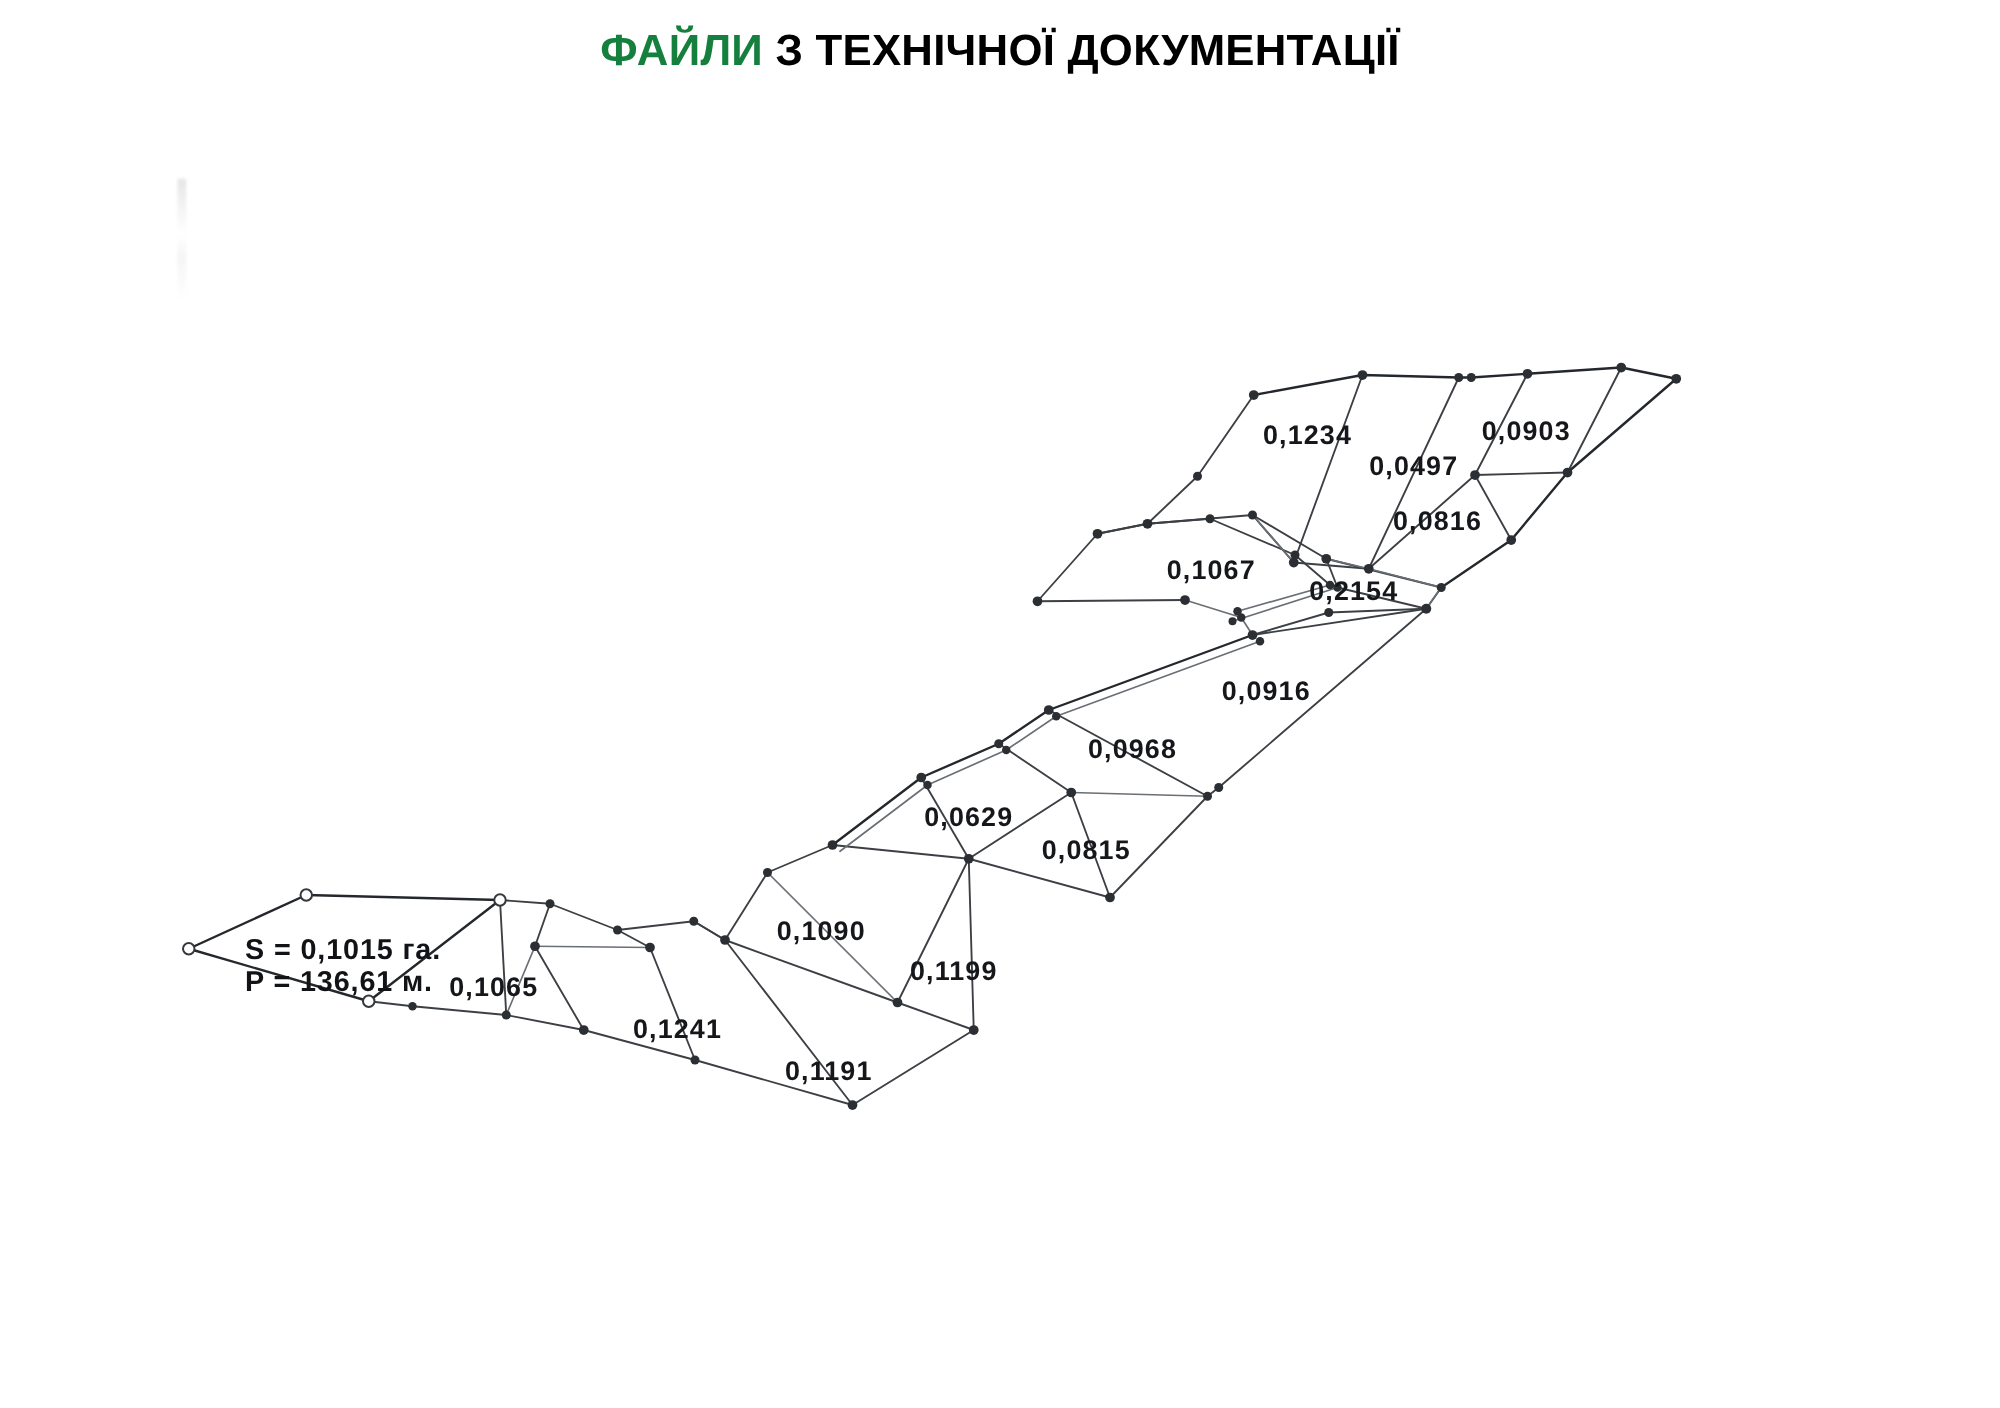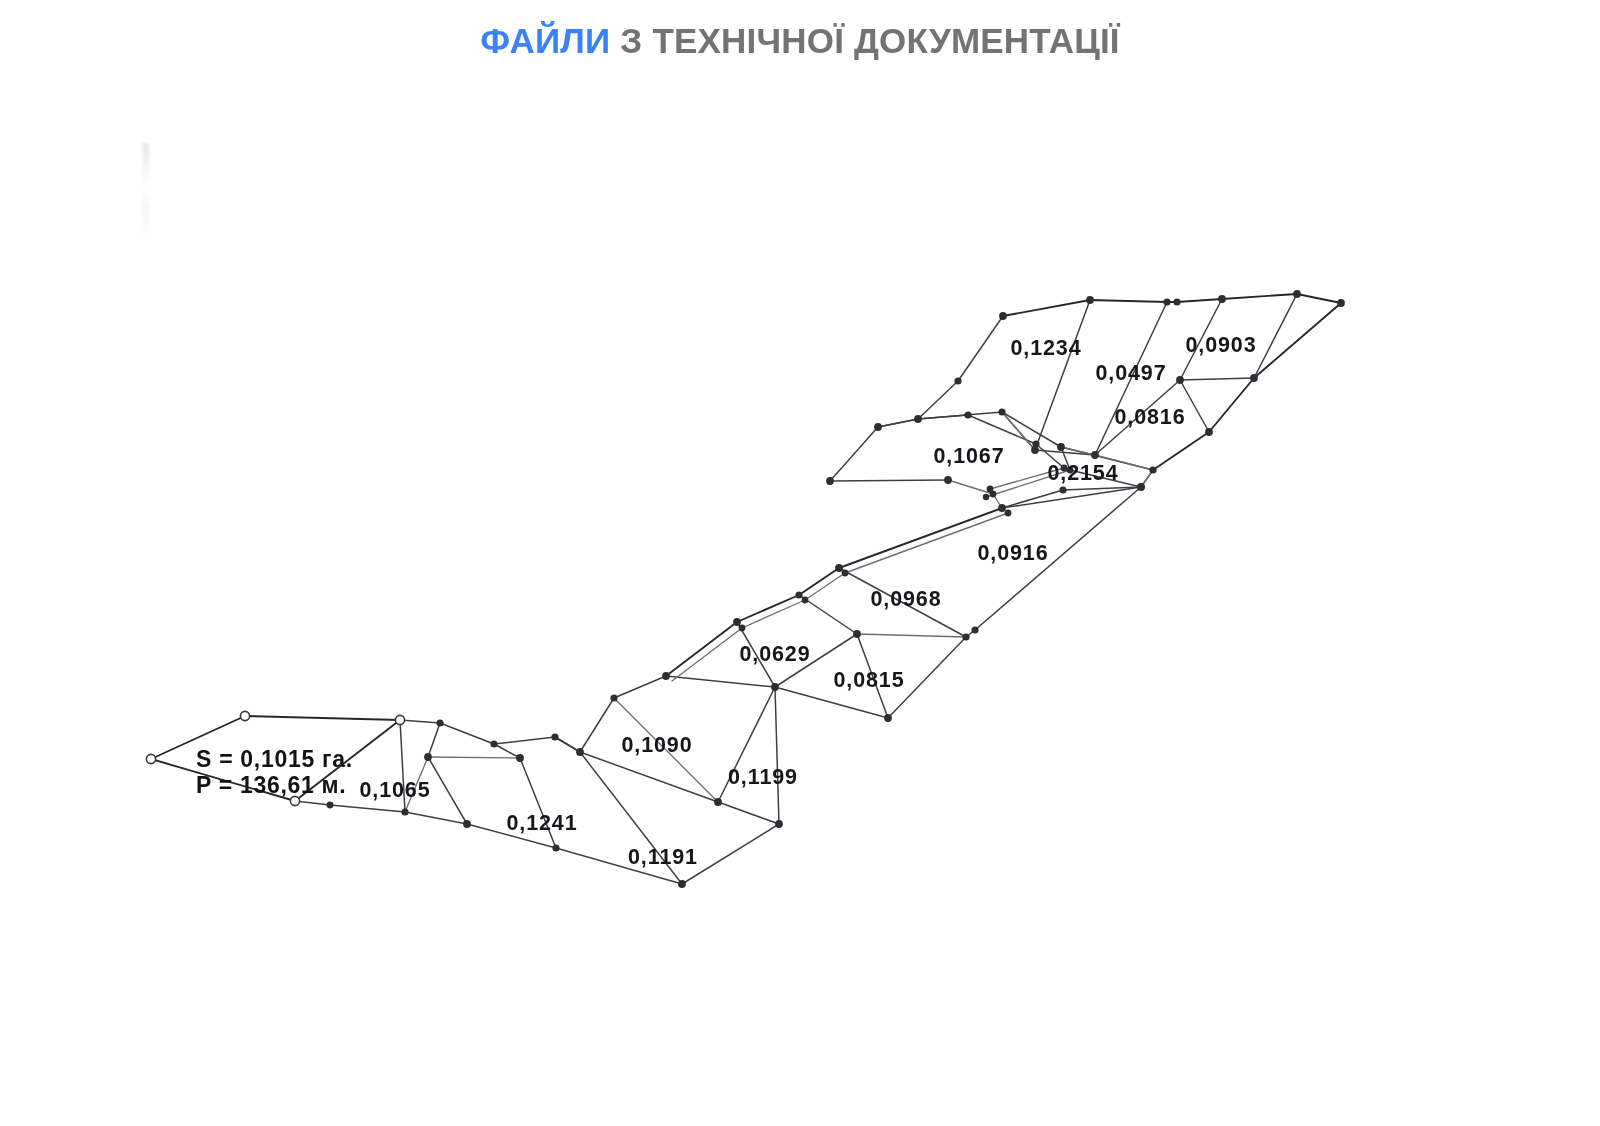--- a/index.html
+++ b/index.html
@@ -27,22 +27,22 @@
     white-space: nowrap;
   }
   #title-bar .ttl {
     font-family: "Liberation Sans", sans-serif;
     font-weight: 700;
     font-size: 35px;
     letter-spacing: 0.2px;
     line-height: 1.1;
     display: inline;
   }
-  #title-red   { color: #3b82f6; margin-top: 18px; }
-  #title-black { color: #737373; }
+  #title-red   { color: #15803d; margin-top: 18px; }
+  #title-black { color: #000000; }
 
   
   #plan-stage {
     position: absolute;
     left: 0;
     top: 0;
     width: 1600px;
     height: 1126px;
   }
   #plan-svg {

